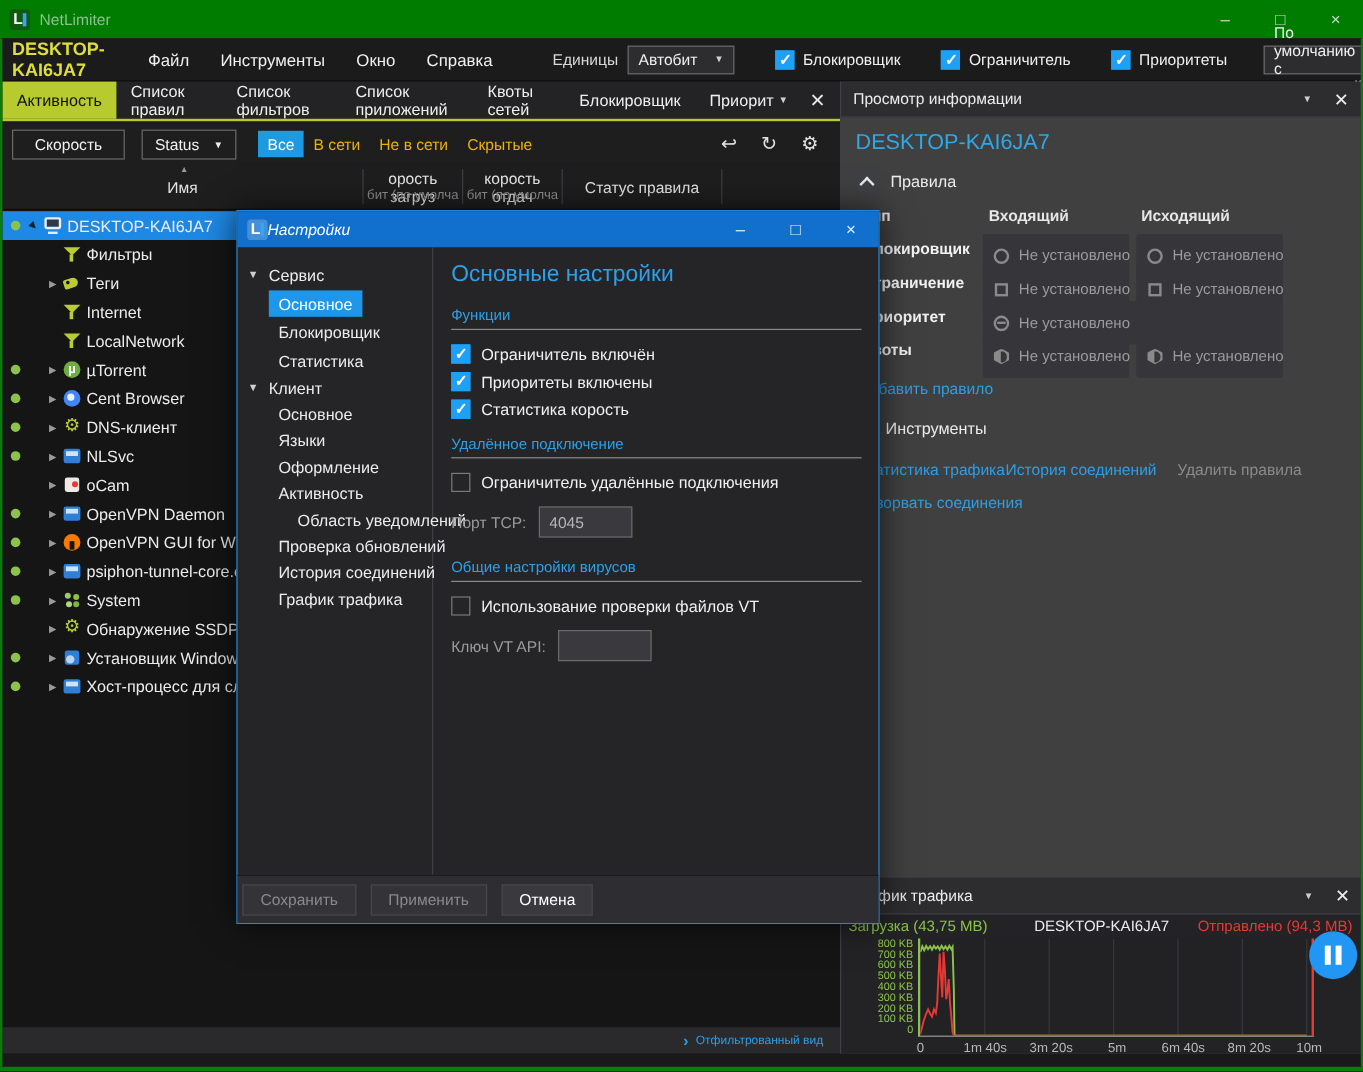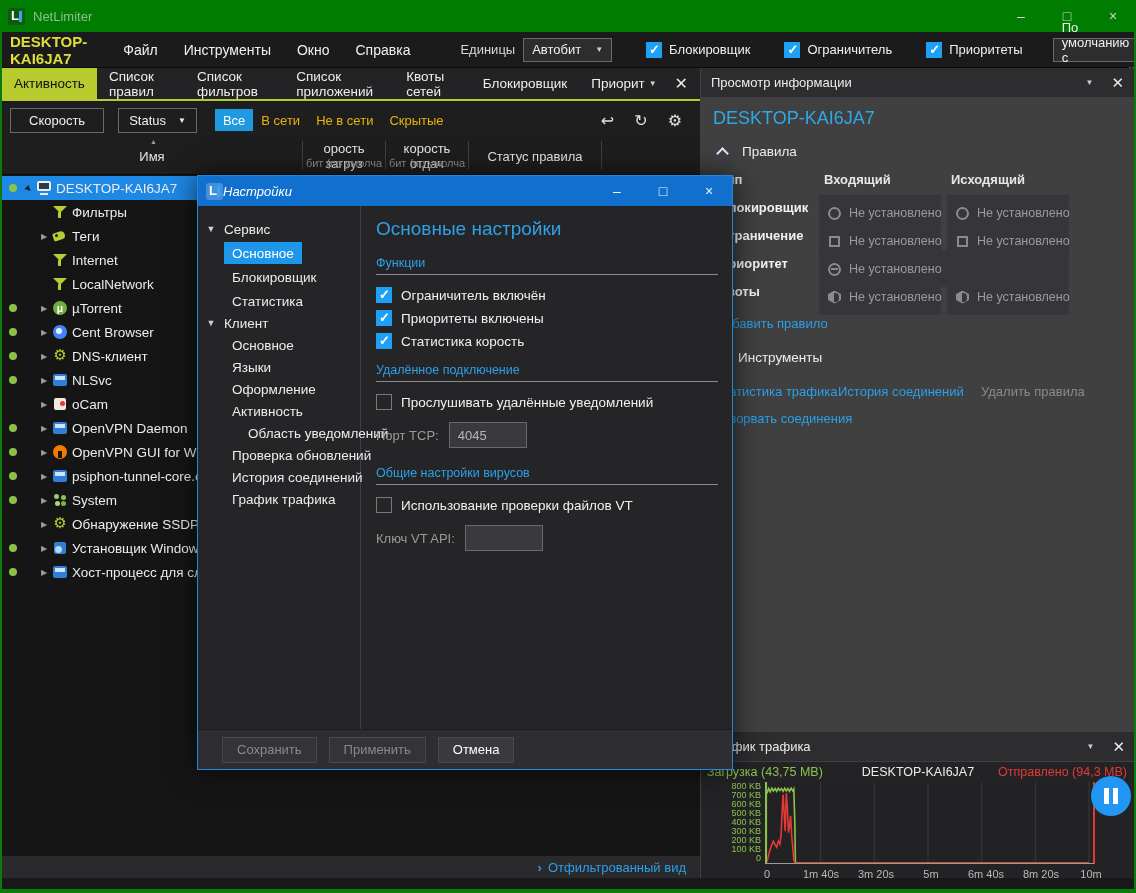--- a/index.html
+++ b/index.html
@@ -87,21 +87,21 @@
   .ti[data-icon="ocam"]::after { content:""; position:absolute; right:3px; top:5px; width:5px; height:5px; border-radius:50%; background:#e53935; }
   .ti[data-icon="openvpn"]::before { content:""; position:absolute; inset:1px; border-radius:50%; background:#f57c00; }
   .ti[data-icon="openvpn"]::after { content:""; position:absolute; left:6px; top:7px; width:4px; height:7px; background:#151516; }
   .ti[data-icon="system"]::before { content:""; position:absolute; left:2px; top:2px; width:5px; height:5px; border-radius:50%; background:#9ccc65; box-shadow:7px 1px 0 #8bc34a, 1px 7px 0 #aed581, 7px 7px 0 #7cb342; }
   .ti[data-icon="wininst"]::before { content:""; position:absolute; inset:2px; background:#2f7fd6; border-radius:2px; }
   .ti[data-icon="wininst"]::after { content:""; position:absolute; left:3px; bottom:3px; width:7px; height:7px; border-radius:50%; background:#bcd6f0; }
 
   
   #left-status { left:2px; top:856px; width:698px; height:22px; background:#2a2a2d; display:flex; align-items:center; justify-content:flex-end; padding-right:14px; }
   #left-status .chev { color:#2b9fe8; font-weight:bold; font-size:13px; margin-right:6px; }
-  #left-status .lnk { color:#2b9fe8; font-size:13px; }
+  #left-status .lnk { color:#2b9fe8; font-size:10px; }
   #bottom-strip { left:2px; top:878px; width:1132px; height:11px; background:#19191b; }
 
   
   #right-panel { left:700px; top:68px; width:434px; height:810px; background:#404040; border-left:1px solid #3f3f46; }
   .panel-header { position:relative; height:30px; background:#2d2d30; border-bottom:1px solid #3f3f46; display:flex; align-items:center; padding:0 10px; }
   .panel-header .ph-title { color:#ececec; font-size:13px; }
   .ph-ctrls { margin-left:auto; display:flex; align-items:center; gap:18px; }
   .ph-caret { color:#cfcfcf; font-size:8px; }
   .ph-close { color:#ececec; font-size:15px; }
   #info-host { position:absolute; left:12px; top:40px; color:#2fa8e8; font-size:18px; }
@@ -153,21 +153,21 @@
   .nav-item { position:absolute; left:26px; height:22px; display:flex; align-items:center; padding:0 8px; color:#ececec; font-size:13.5px; white-space:nowrap; }
   .nav-item.selected { background:#1e97ea; color:#fff; }
   #dlg-content { position:absolute; left:164px; top:30px; right:0; bottom:40px; padding:12px 14px 0 14px; }
   #dlg-heading { color:#2da0e8; font-size:19px; margin-bottom:16px; }
   .sec-title { color:#2da0e8; font-size:12.5px; padding-bottom:4px; border-bottom:1px solid #8a8a8a; margin-bottom:12px; }
   .dlg-cb-row { display:flex; align-items:center; margin-bottom:7px; }
   .dlg-cb-row .lbl { color:#f0f0f0; font-size:13.5px; margin-left:9px; }
   .field-row { display:flex; align-items:center; margin:12px 0 18px 0; }
   .field-row .flabel { color:#9a9a9a; font-size:13px; margin-right:10px; }
   .tfield { width:78px; height:26px; background:#3a3a3e; border:1px solid #6a6a6a; color:#b5b5b5; font-size:13px; padding:0 8px; font-family:"Liberation Sans", sans-serif; }
-  #dlg-footer { position:absolute; left:0; right:0; bottom:0; height:40px; background:#2e2e32; border-top:1px solid #1c1c1e; display:flex; align-items:center; padding-left:24px; gap:12px; }
+  #dlg-footer { position:absolute; left:0; right:0; bottom:0; height:40px; background:#2e2e32; border-top:1px solid #1c1c1e; display:flex; align-items:center; padding-left:4px; gap:12px; }
   .dlg-btn { height:26px; padding:0 14px; background:#39393e; border:1px solid #47474d; color:#fff; font-size:13px; display:flex; align-items:center; }
   .dlg-btn.disabled { color:#8a8a8a; background:#333338; }
   .mt8 { margin-top:14px; }
 </style>
 </head>
 <body>
 
 <div id="win">
 
   <div id="titlebar" class="abs">
@@ -572,21 +572,21 @@
         <span class="lbl">Приоритеты включены</span>
       </div>
       <div class="dlg-cb-row">
         <span class="cb" data-checked="true"></span>
         <span class="lbl">Статистика корость</span>
       </div>
 
       <div class="sec-title mt8">Удалённое подключение</div>
       <div class="dlg-cb-row">
         <span class="cb" data-checked="false"></span>
-        <span class="lbl">Прослушивать удалённые уведомлений</span>
+        <span class="lbl">Ограничитель удалённые подключения</span>
       </div>
       <div class="field-row">
         <span class="flabel">Порт TCP:</span>
         <input class="tfield" value="4045" style="">
       </div>
 
       <div class="sec-title">Общие настройки вирусов</div>
       <div class="dlg-cb-row">
         <span class="cb" data-checked="false"></span>
         <span class="lbl">Использование проверки файлов VT</span>

